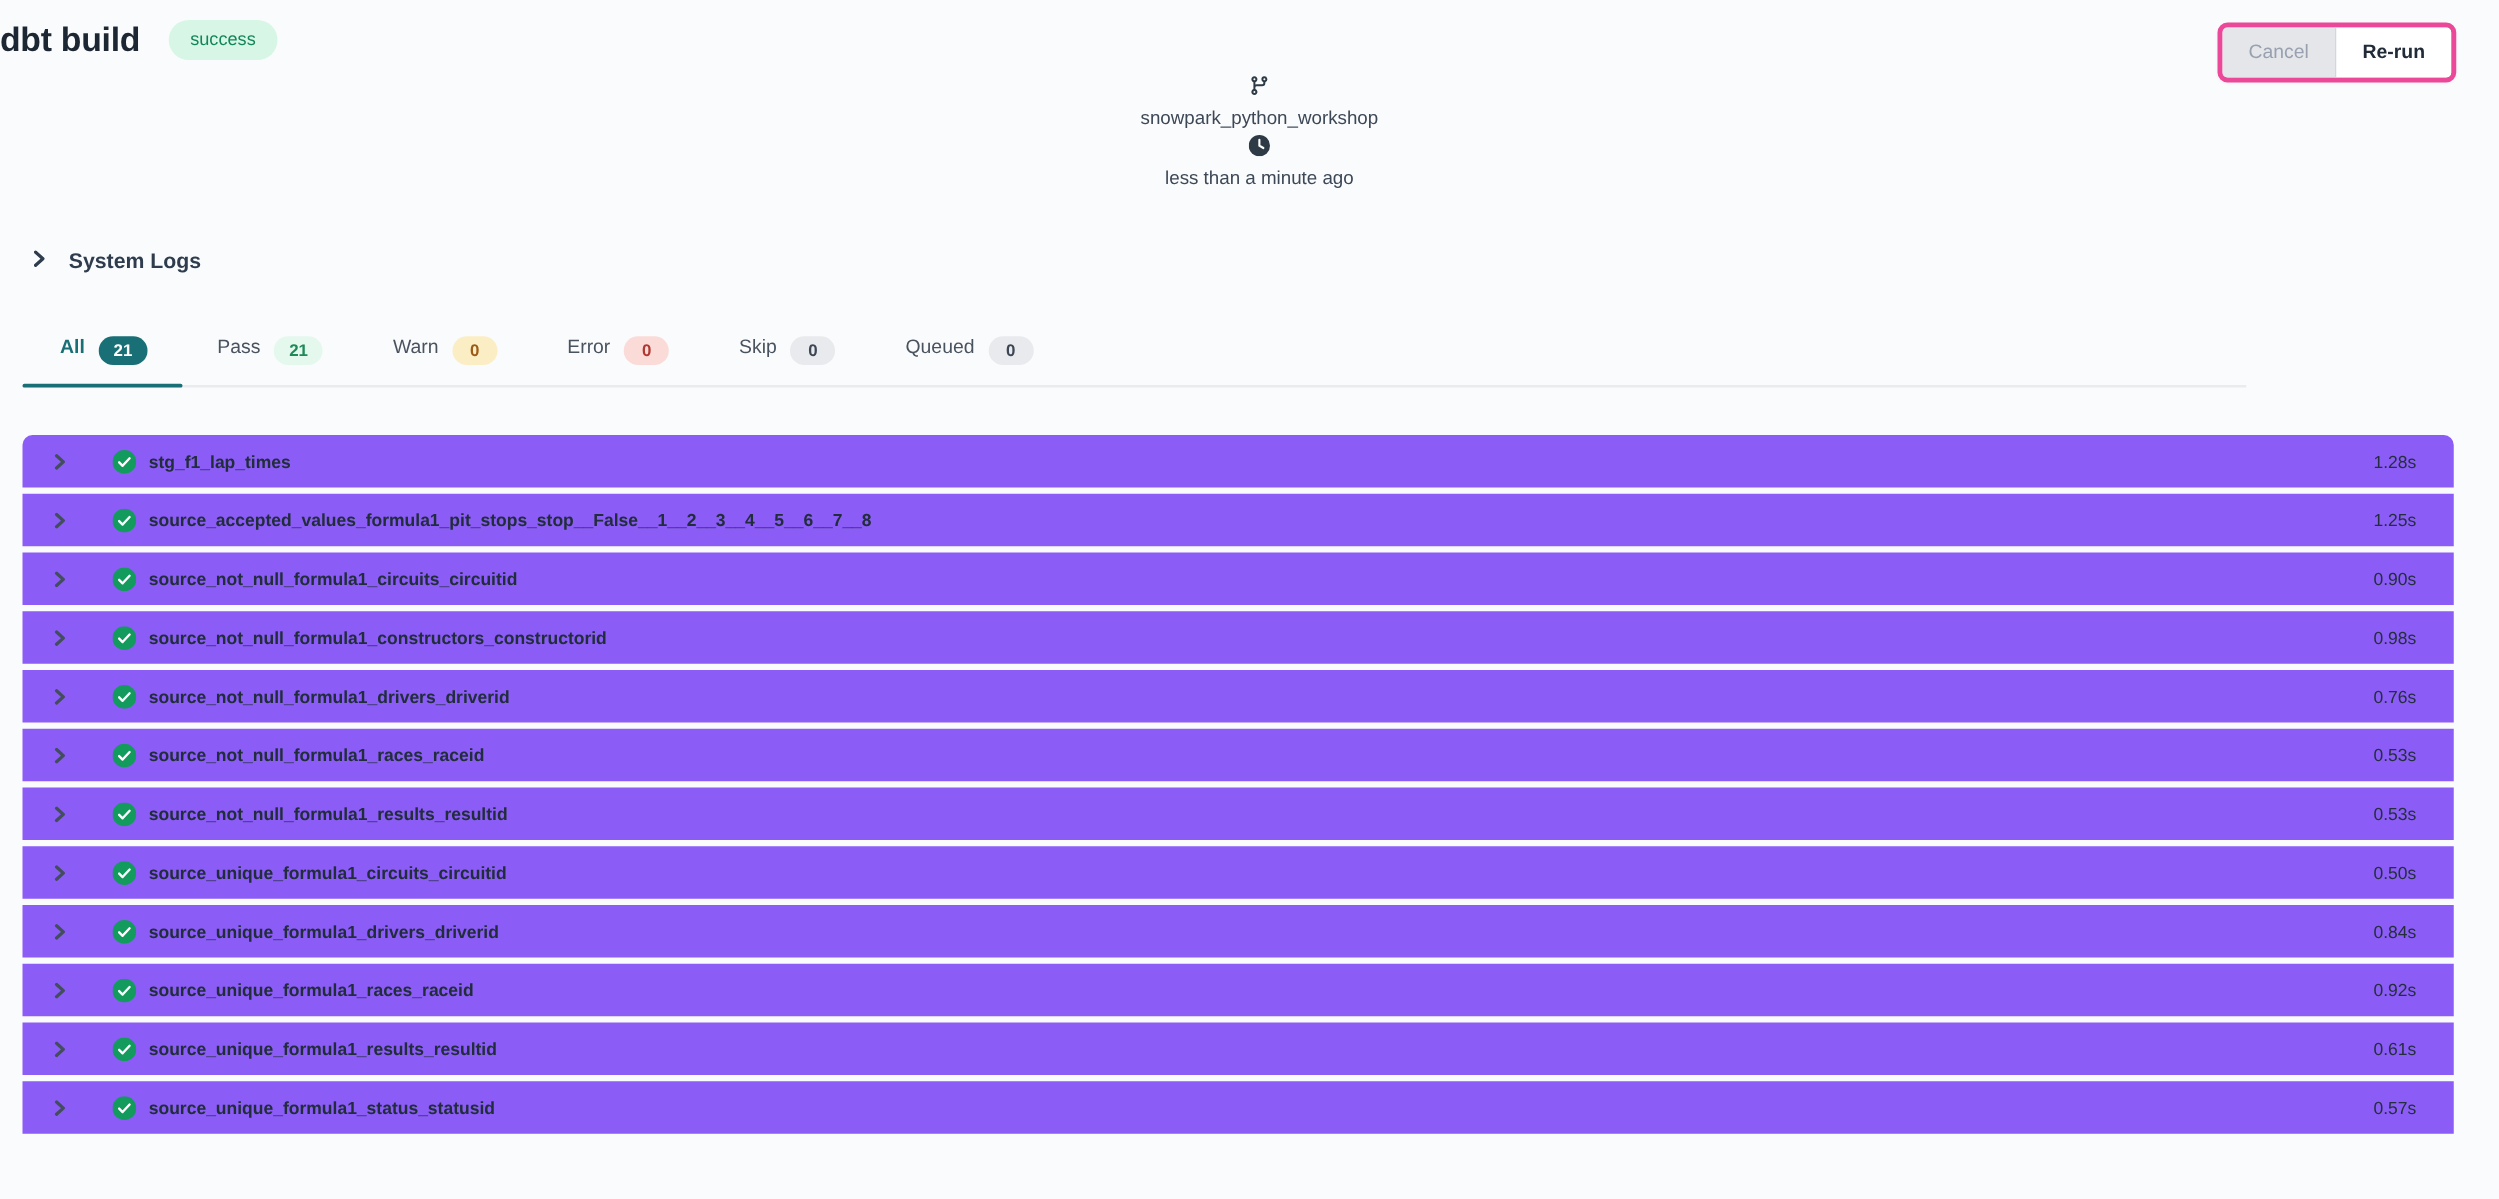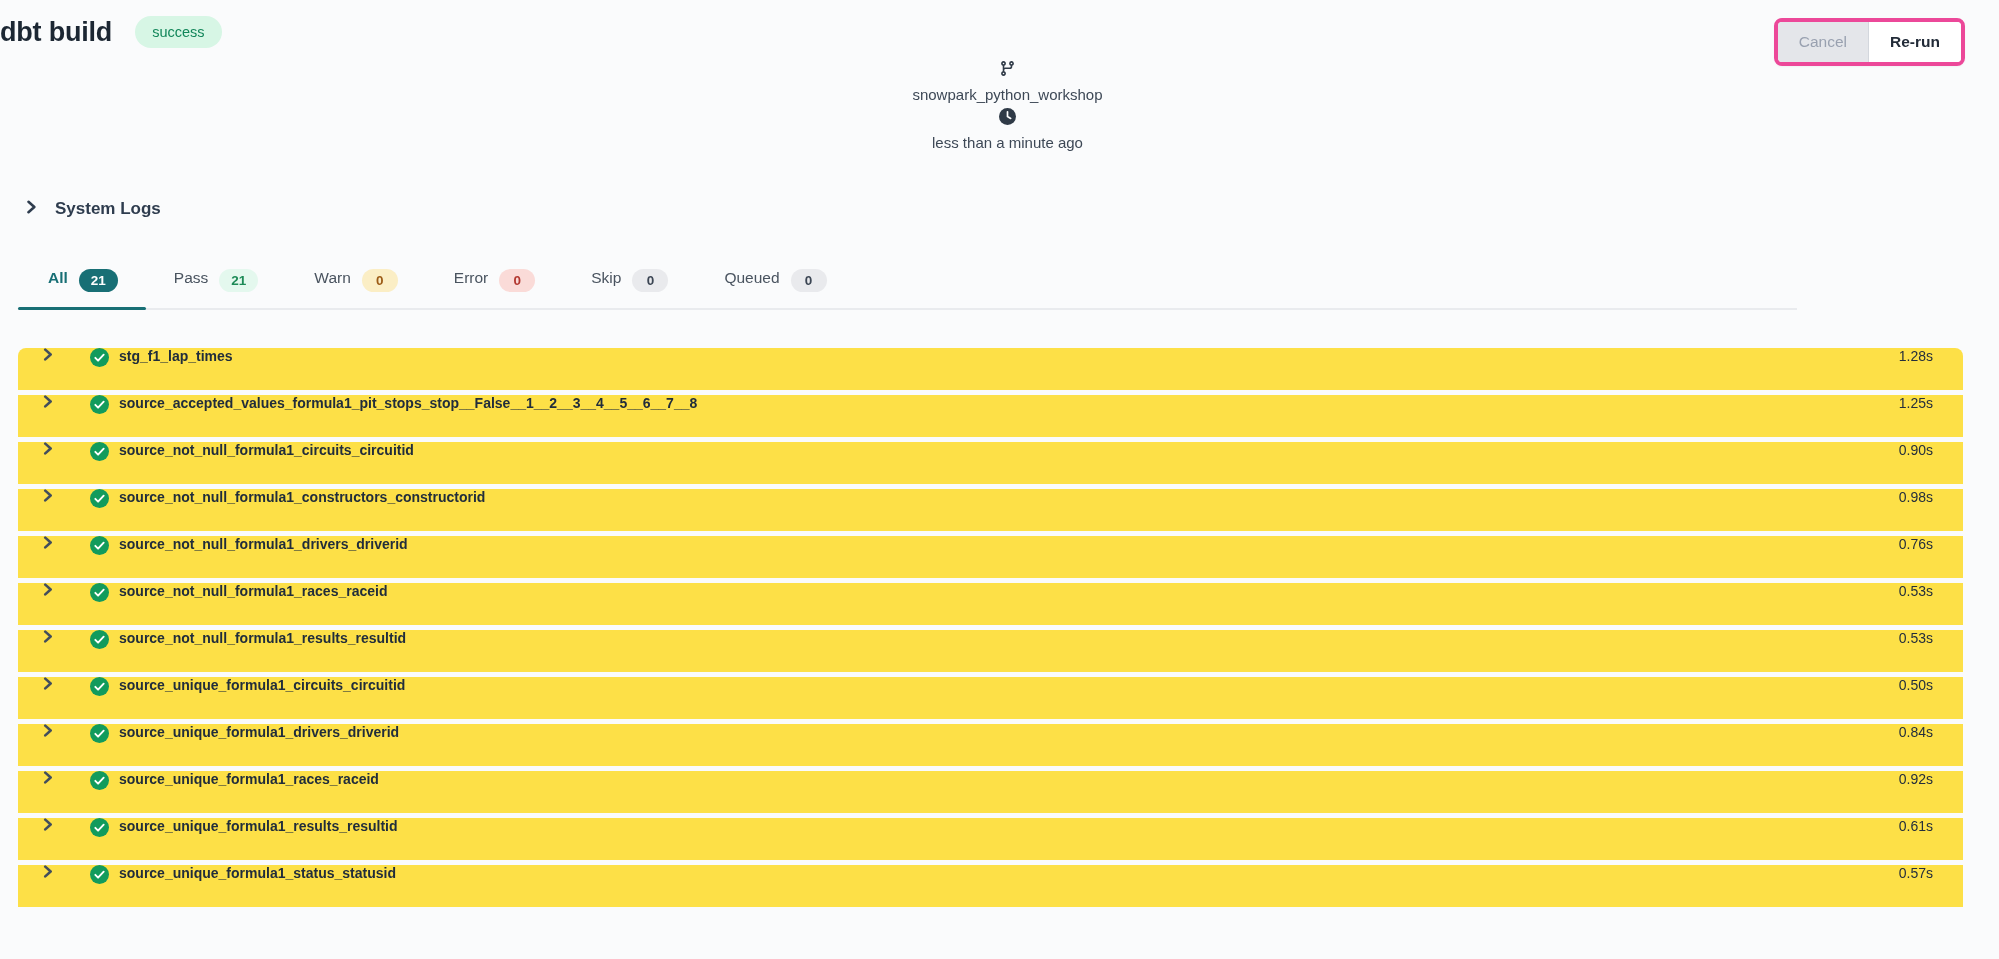--- a/index.html
+++ b/index.html
@@ -72,23 +72,23 @@
   }
   .count-teal  { background: #186f75; color: #ffffff; }
   .count-green { background: #e4f8ee; color: #1d8a57; }
   .count-amber { background: #fbeec5; color: #9c5b16; }
   .count-red   { background: #fadbd8; color: #b23730; }
   .count-gray  { background: #e9eaed; color: #3c4654; }
 
   
   .results { margin: 38px 36px 0 18px; }
   .row {
-    display: flex; 
+    display: flex; align-items: center;
     height: 42px; margin-bottom: 5px;
-    background: #fde047;
+    background: #8b5cf6;
     padding: 0 30px 0 24px;
   }
   .row:first-child { border-radius: 8px 8px 0 0; }
   .row-chevron { display: inline-flex; width: 14px; cursor: pointer; }
   .row-check { display: inline-flex; margin-left: 34px; }
   .row-name { margin-left: 10px; font-size: 14px; font-weight: 700; color: #212d3b; }
   .row-duration { margin-left: auto; font-size: 14px; color: #242e3c; }
 </style>
 </head>
 <body>

